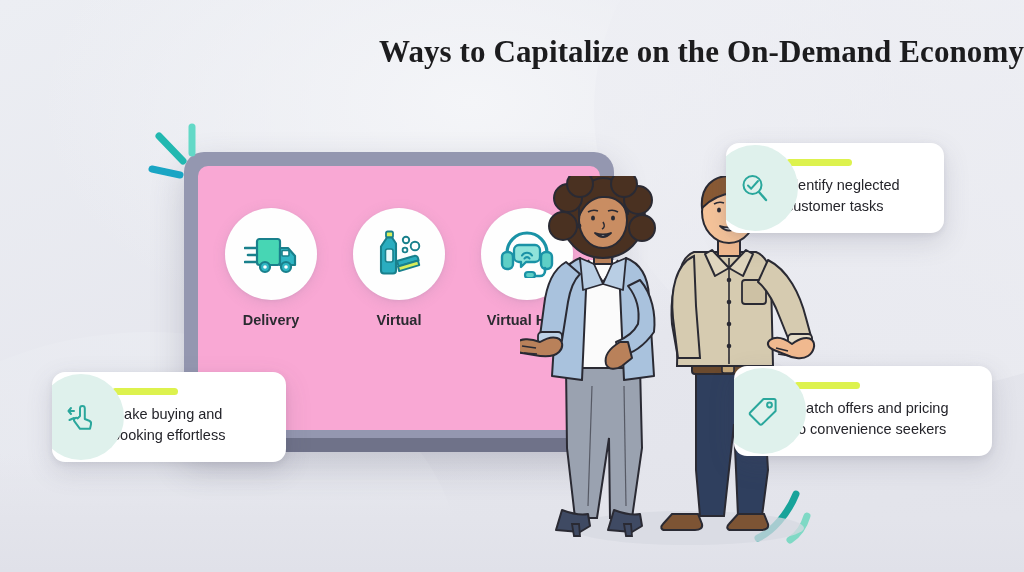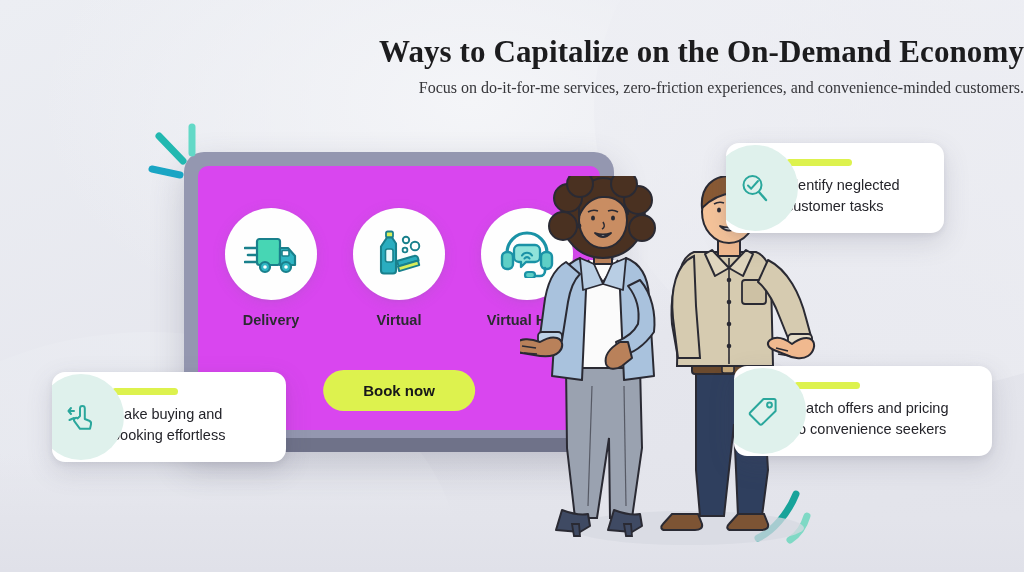--- a/index.html
+++ b/index.html
@@ -57,21 +57,21 @@
     padding:14px 14px 22px 14px;
     box-shadow:0 14px 34px rgba(70,72,95,.24);
     z-index:10;
   }
   #tablet::after{
     content:""; position:absolute; left:6px; right:6px; bottom:0; height:14px;
     background:#6f7289; border-radius:0 0 9px 9px;
   }
   #tablet-screen {
     width:100%; height:100%;
-    background:#d946ef; border-radius:10px 10px 3px 3px;
+    background:#f9a8d4; border-radius:10px 10px 3px 3px;
     position:relative; overflow:hidden;
   }
 
   #service-row {
     position:absolute; top:42px; left:0; right:0;
     display:flex; justify-content:center; gap:36px;
   }
   .service { width:92px; text-align:center; }
   .service-circle {
     width:92px; height:92px; border-radius:50%;
@@ -137,21 +137,20 @@
 
 <div id="bg-layer">
   <div class="bg-wash"></div>
   <div class="bg-swoop-a"></div>
   <div class="bg-swoop-b"></div>
   <div class="bg-floor"></div>
 </div>
 
 <div id="header">
   <div id="title">Ways to Capitalize on the On-Demand Economy</div>
-  <div id="subtitle">Focus on do-it-for-me services, zero-friction experiences, and convenience-minded customers.</div>
 </div>
 
 <svg class="deco" id="sparks" width="74" height="70" viewBox="0 0 74 70">
   <line x1="17" y1="14" x2="41" y2="39" stroke="#22b8b0" stroke-width="7" stroke-linecap="round"></line>
   <line x1="50" y1="5" x2="50" y2="31" stroke="#63d9c7" stroke-width="7" stroke-linecap="round"></line>
   <line x1="10" y1="47" x2="38" y2="53" stroke="#1aa5c4" stroke-width="7" stroke-linecap="round"></line>
 </svg>
 
 <svg class="deco" id="arcs" width="70" height="62" viewBox="0 0 70 62">
   <path d="M6 50 C20 44 36 26 44 6" stroke="#17a39a" stroke-width="7" fill="none" stroke-linecap="round"></path>
@@ -208,21 +207,20 @@
             <path d="M25.5 28.5 a3 3 0 0 1 5 0" fill="none" stroke="#1a92a6" stroke-width="2.1" stroke-linecap="round"></path>
             <path d="M46 38 v3 a5 5 0 0 1 -5 5 h-6" fill="none" stroke="#1a92a6" stroke-width="2.6" stroke-linecap="round"></path>
             <rect x="26" y="42" width="10" height="6" rx="3" fill="#5ecfc6" stroke="#1a92a6" stroke-width="2.2"></rect>
           </svg>
         </div>
         <div class="service-label">Virtual Help</div>
       </div>
 
     </div>
 
-    <button id="book-now">Book now</button>
   </div>
 </div>
 
 <svg id="people" width="320" height="370" viewBox="0 0 320 370">
   <ellipse cx="168" cy="352" rx="116" ry="17" fill="#d7d9e2" opacity=".75"></ellipse>
 
   <g>
 
     <path d="M176 196 h66 l6 98 -6 46 h-24 l-4 -92 -10 92 h-24 l-4 -46 z" fill="#2f3f5e" stroke="#2a2a33" stroke-width="2"></path>
 

